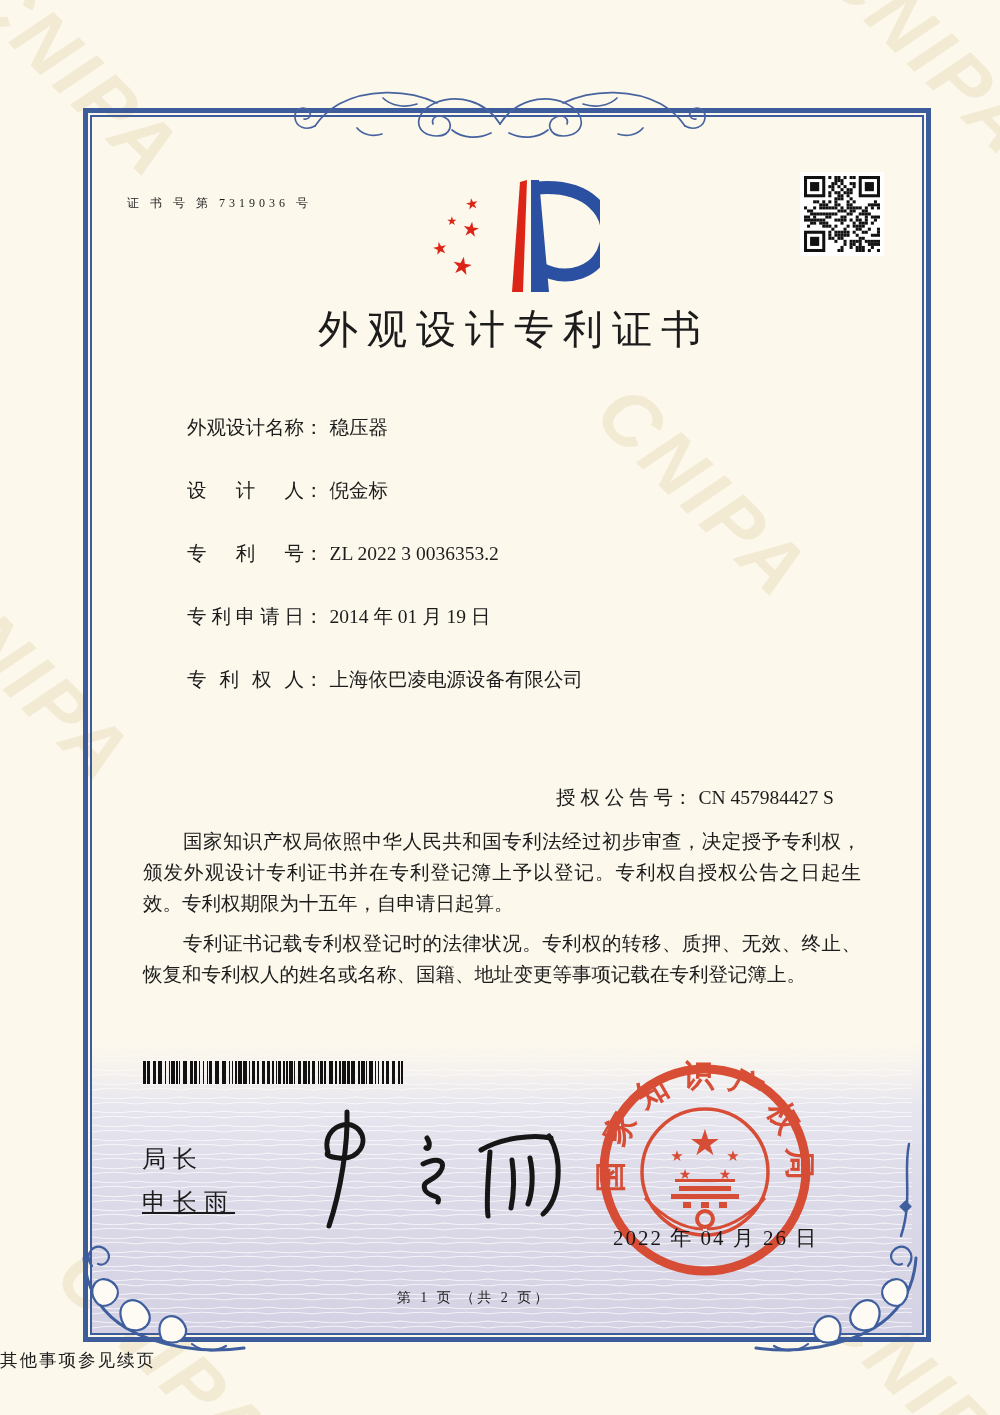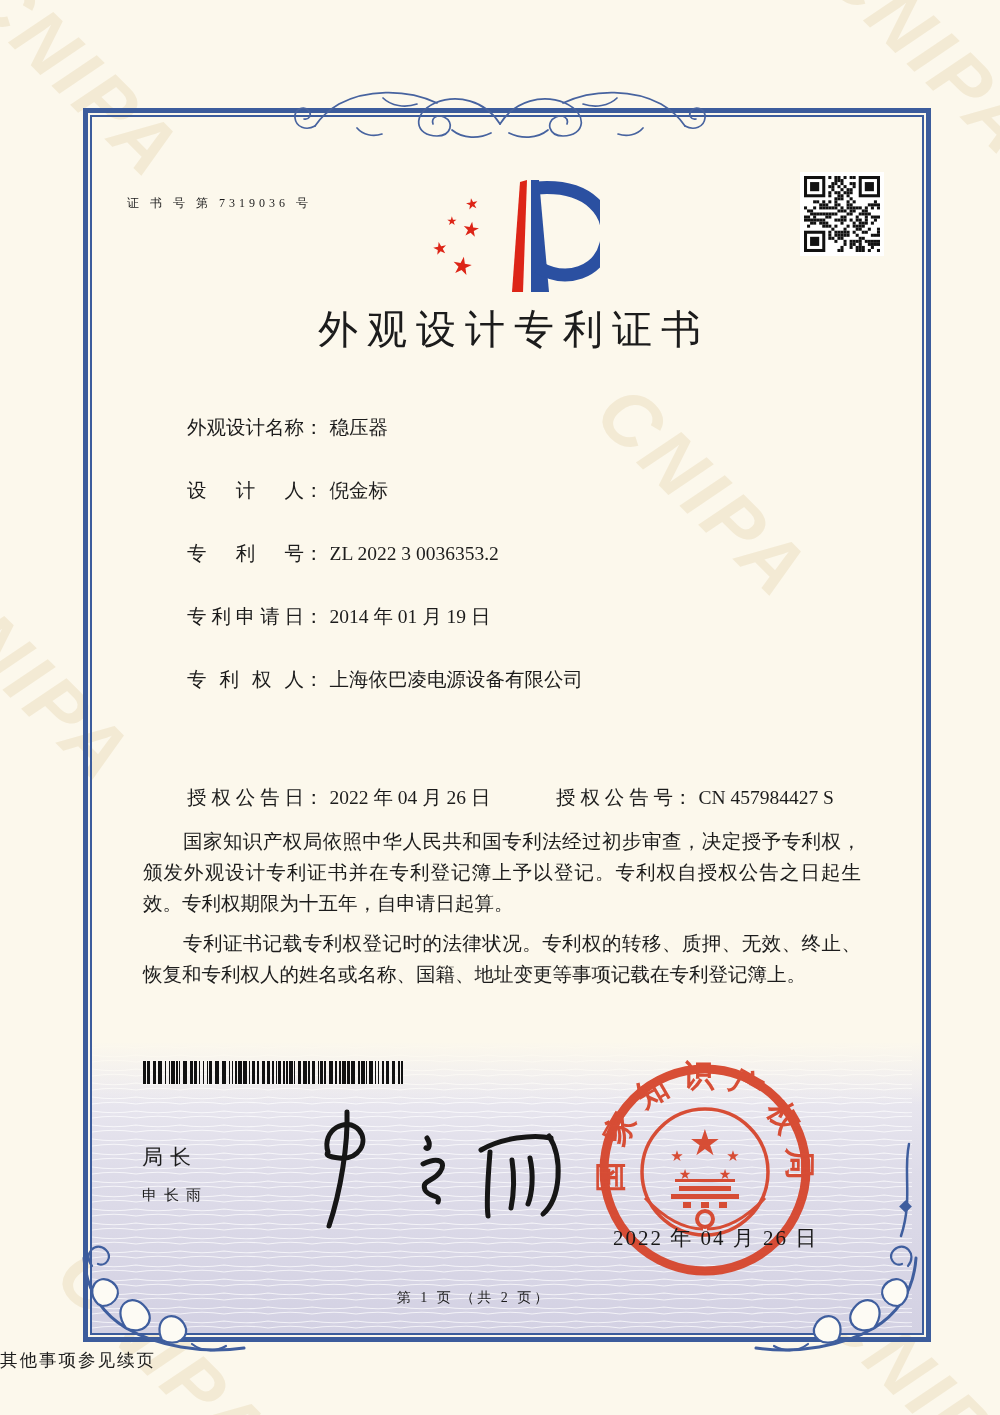--- a/index.html
+++ b/index.html
@@ -24,22 +24,22 @@
       box-sizing:border-box;z-index:3;}
   .logo{position:absolute;left:425px;top:164px;width:175px;height:132px;z-index:3;}
   .title{position:absolute;left:0;right:0;top:302px;text-align:center;font-size:40px;font-weight:400;
          letter-spacing:9px;z-index:3;margin-left:28px;}
   .row{position:absolute;left:143px;font-size:19.5px;white-space:nowrap;z-index:3;margin-left:44px;}
   .lab{display:inline-block;width:117px;text-align:justify;text-align-last:justify;}
   .colon{margin-right:6px;}
   .para{position:absolute;left:143px;width:718px;font-size:19.5px;line-height:31px;
         text-align:justify;text-indent:2.05em;z-index:3;}
   .barcode{position:absolute;left:143px;top:1061px;z-index:3;}
-  .officer-title{position:absolute;left:142px;top:1143px;font-size:21px;letter-spacing:7px;z-index:4;}
-  .officer-name{position:absolute;left:142px;top:1186px;font-size:15px;letter-spacing:7px;z-index:4;}
+  .officer-title{position:absolute;left:142px;top:1143px;font-size:24px;letter-spacing:7px;z-index:4;}
+  .officer-name{position:absolute;left:142px;top:1186px;font-size:24px;letter-spacing:7px;z-index:4;text-decoration:underline;}
   .sig{position:absolute;left:285px;top:1106px;z-index:4;}
   .seal{position:absolute;left:585px;top:1048px;z-index:4;}
   .seal-date{position:absolute;left:613px;top:1224px;font-size:21px;letter-spacing:2px;color:#181818;z-index:5;}
   .page-no{position:absolute;left:0;right:52px;top:1289px;text-align:center;font-size:14px;
            letter-spacing:3px;z-index:4;}
   .cont-note{position:absolute;left:0;right:76px;top:1348px;font-size:17.5px;
            letter-spacing:2px;z-index:3;}
 </style>
 </head>
 <body>
@@ -388,23 +388,20 @@
   </div>
   <div class="row" style="top:540px">
     <span class="lab">专利号</span><span class="colon">：</span><span>ZL 2022 3 0036353.2</span>
   </div>
   <div class="row" style="top:603px">
     <span class="lab">专利申请日</span><span class="colon">：</span><span>2014 年 01 月 19 日</span>
   </div>
   <div class="row" style="top:666px">
     <span class="lab">专利权人</span><span class="colon">：</span><span>上海依巴凌电源设备有限公司</span>
   </div>
-  <div class="row" style="top:784px">
-    <span class="lab">授权公告日</span><span class="colon">：</span><span>2022 年 04 月 26 日</span>
-  </div>
   <div class="row" style="left:512px;top:784px">
     <span class="lab">授权公告号</span><span class="colon">：</span><span>CN 457984427 S</span>
   </div>
 
   <div class="para" style="top:826px">国家知识产权局依照中华人民共和国专利法经过初步审查，决定授予专利权，颁发外观设计专利证书并在专利登记簿上予以登记。专利权自授权公告之日起生效。专利权期限为十五年，自申请日起算。</div>
   <div class="para" style="top:928px">专利证书记载专利权登记时的法律状况。专利权的转移、质押、无效、终止、恢复和专利权人的姓名或名称、国籍、地址变更等事项记载在专利登记簿上。</div>
 
   <div class="barcode"><svg id="bcsvg" width="262" height="23">
         <rect x="0" y="0" width="3" height="23" fill="#111"></rect>
         <rect x="4" y="0" width="3" height="23" fill="#111"></rect>

